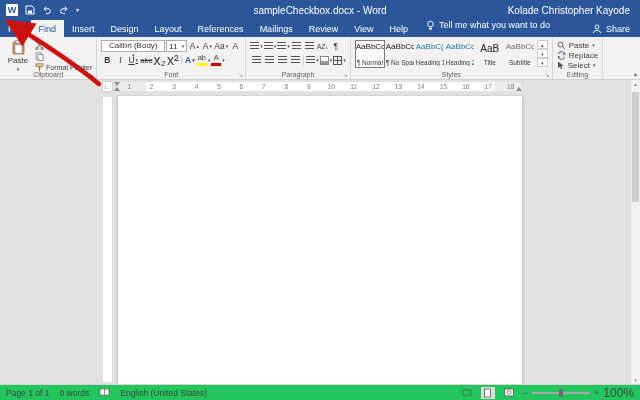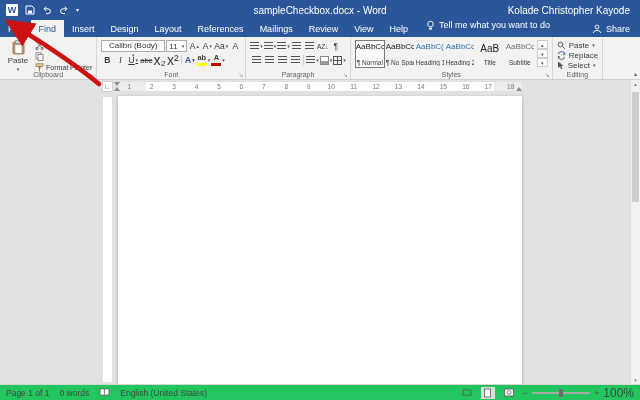--- a/index.html
+++ b/index.html
@@ -44,21 +44,21 @@
   .tbtn { min-width:12px; height:12px; display:inline-flex; align-items:center; justify-content:center; gap:1px; font-size:8.5px; color:#3b3a39; }
   .tbtn .caret { font-size:5px; color:#555; }
   .mini-caret { font-size:5px; color:#555; }
   .bold-b { font-weight:bold; }
   .ital-i { font-style:italic; font-family:"Liberation Serif", serif; }
   .und-u { text-decoration:underline; }
   .strike { text-decoration:line-through; font-size:7.5px; }
   .subsup { font-size:14px; }
   .fx-a { color:#2b579a; font-weight:bold; }
   .stack { display:flex; flex-direction:column; align-items:center; line-height:1; }
-  .stack .glyph { font-size:7.5px;font-weight:bold; }
+  .stack .glyph { font-size:7.5px; }
   .colorbar { display:block; width:10px; height:3px; margin-top:1px; }
   .vsep { width:1px; height:10px; background:#d0cecc; margin:0 1px; }
 
   .ilines { width:9px; height:8px; background:repeating-linear-gradient(to bottom,#555 0,#555 1px,transparent 1px,transparent 3px); display:inline-block; }
   .iborders { width:9px; height:9px; border:1px solid #555; display:inline-block;
       background:linear-gradient(#555,#555) center/100% 1px no-repeat, linear-gradient(#555,#555) center/1px 100% no-repeat; }
   .ishade { width:9px; height:9px; border:1px solid #888; display:inline-block; background:linear-gradient(#fff 55%, #9b9b9b 55%); }
   .sorttxt { font-size:6.5px; }
 
   .g-styles { display:flex; align-items:flex-start; padding-top:3px; }

